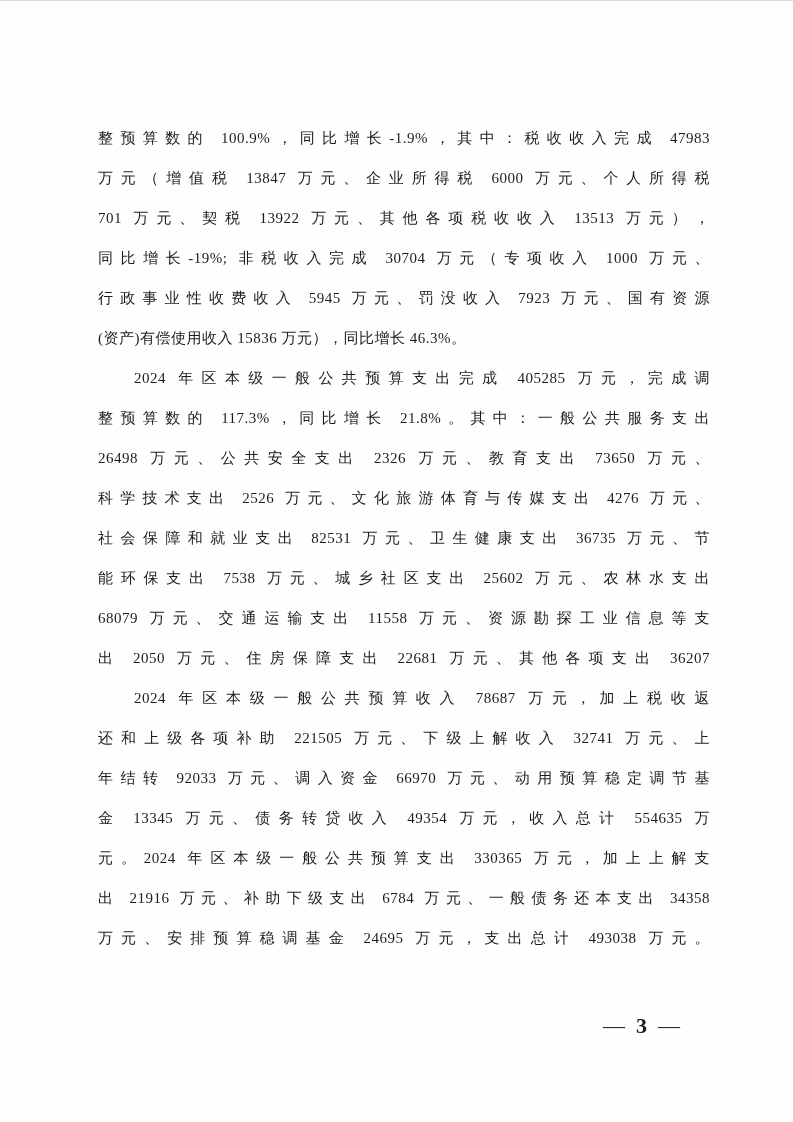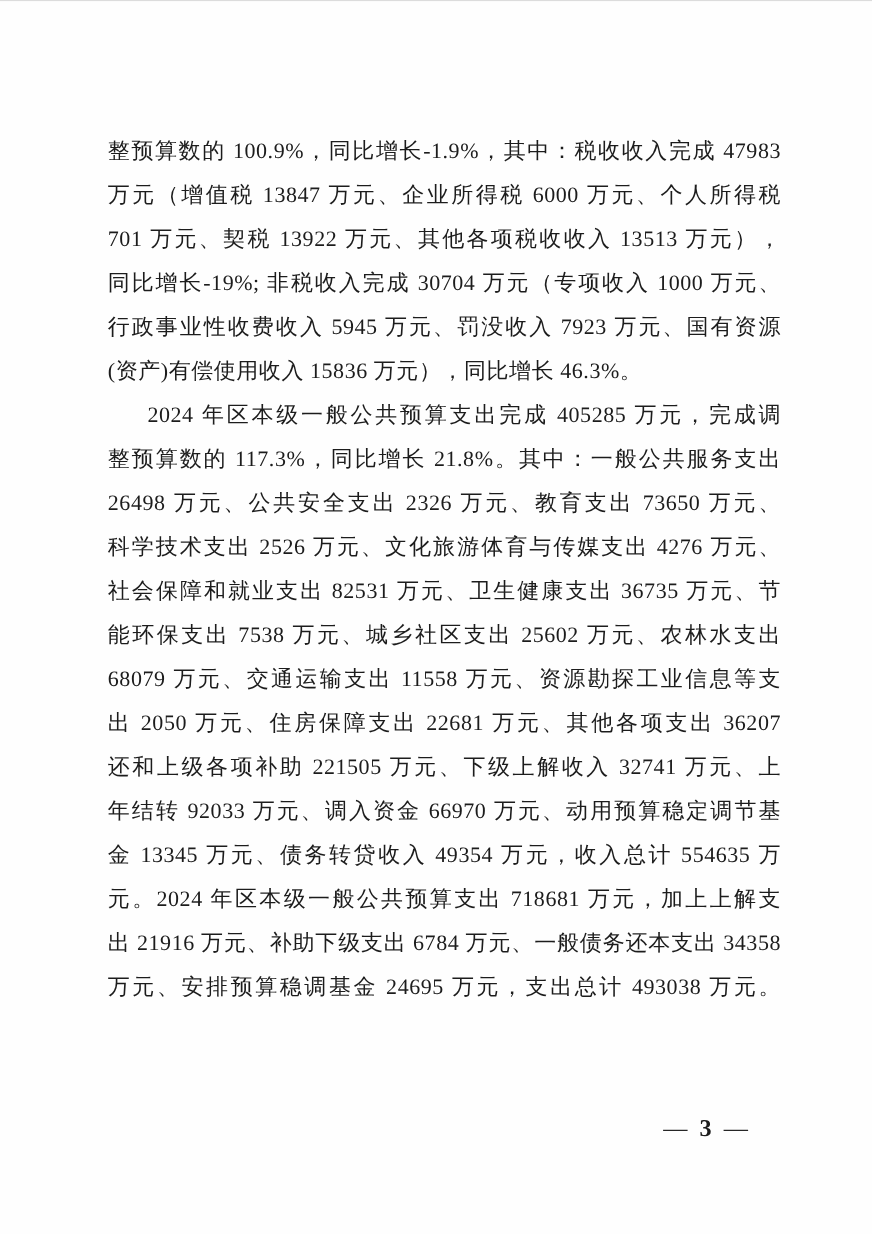--- a/index.html
+++ b/index.html
@@ -24,21 +24,21 @@
     height: 1px;
     background: #dcdcdc;
   }
   .content {
     position: absolute;
     left: 98px;
     top: 118px;
     width: 612px;
   }
   .line {
-    font-size: 20px;
+    font-size: 15px;
     line-height: 40px;
     height: 40px;
     text-align: justify;
     text-align-last: justify;
     text-justify: inter-character;
     white-space: normal;
     letter-spacing: 0.5px;
   }
   .line.para-end {
     text-align-last: left;
@@ -77,24 +77,25 @@
     <div class="line">行政事业性收费收入 5945 万元、罚没收入 7923 万元、国有资源</div>
     <div class="line para-end">(资产)有偿使用收入 15836 万元），同比增长 46.3%。</div>
     <div class="line indent">2024 年区本级一般公共预算支出完成 405285 万元，完成调</div>
     <div class="line">整预算数的 117.3%，同比增长 21.8%。其中：一般公共服务支出</div>
     <div class="line">26498 万元、公共安全支出 2326 万元、教育支出 73650 万元、</div>
     <div class="line">科学技术支出 2526 万元、文化旅游体育与传媒支出 4276 万元、</div>
     <div class="line">社会保障和就业支出 82531 万元、卫生健康支出 36735 万元、节</div>
     <div class="line">能环保支出 7538 万元、城乡社区支出 25602 万元、农林水支出</div>
     <div class="line">68079 万元、交通运输支出 11558 万元、资源勘探工业信息等支</div>
     <div class="line">出 2050 万元、住房保障支出 22681 万元、其他各项支出 36207</div>
+    <div class="line indent">2024 年区本级一般公共预算收入 78687 万元，加上税收返</div>
     <div class="line">还和上级各项补助 221505 万元、下级上解收入 32741 万元、上</div>
     <div class="line">年结转 92033 万元、调入资金 66970 万元、动用预算稳定调节基</div>
     <div class="line">金 13345 万元、债务转贷收入 49354 万元，收入总计 554635 万</div>
-    <div class="line">元。2024 年区本级一般公共预算支出 718681 万元，加上上解支</div>
+    <div class="line">元。2024 年区本级一般公共预算支出 330365 万元，加上上解支</div>
     <div class="line">出 21916 万元、补助下级支出 6784 万元、一般债务还本支出 34358</div>
     <div class="line">万元、安排预算稳调基金 24695 万元，支出总计 493038 万元。</div>
   </div>
 
   <div class="pageno">
     <span class="dash">—</span><span class="num">3</span><span class="dash">—</span>
   </div>
 </div>
 
 </body></html>

